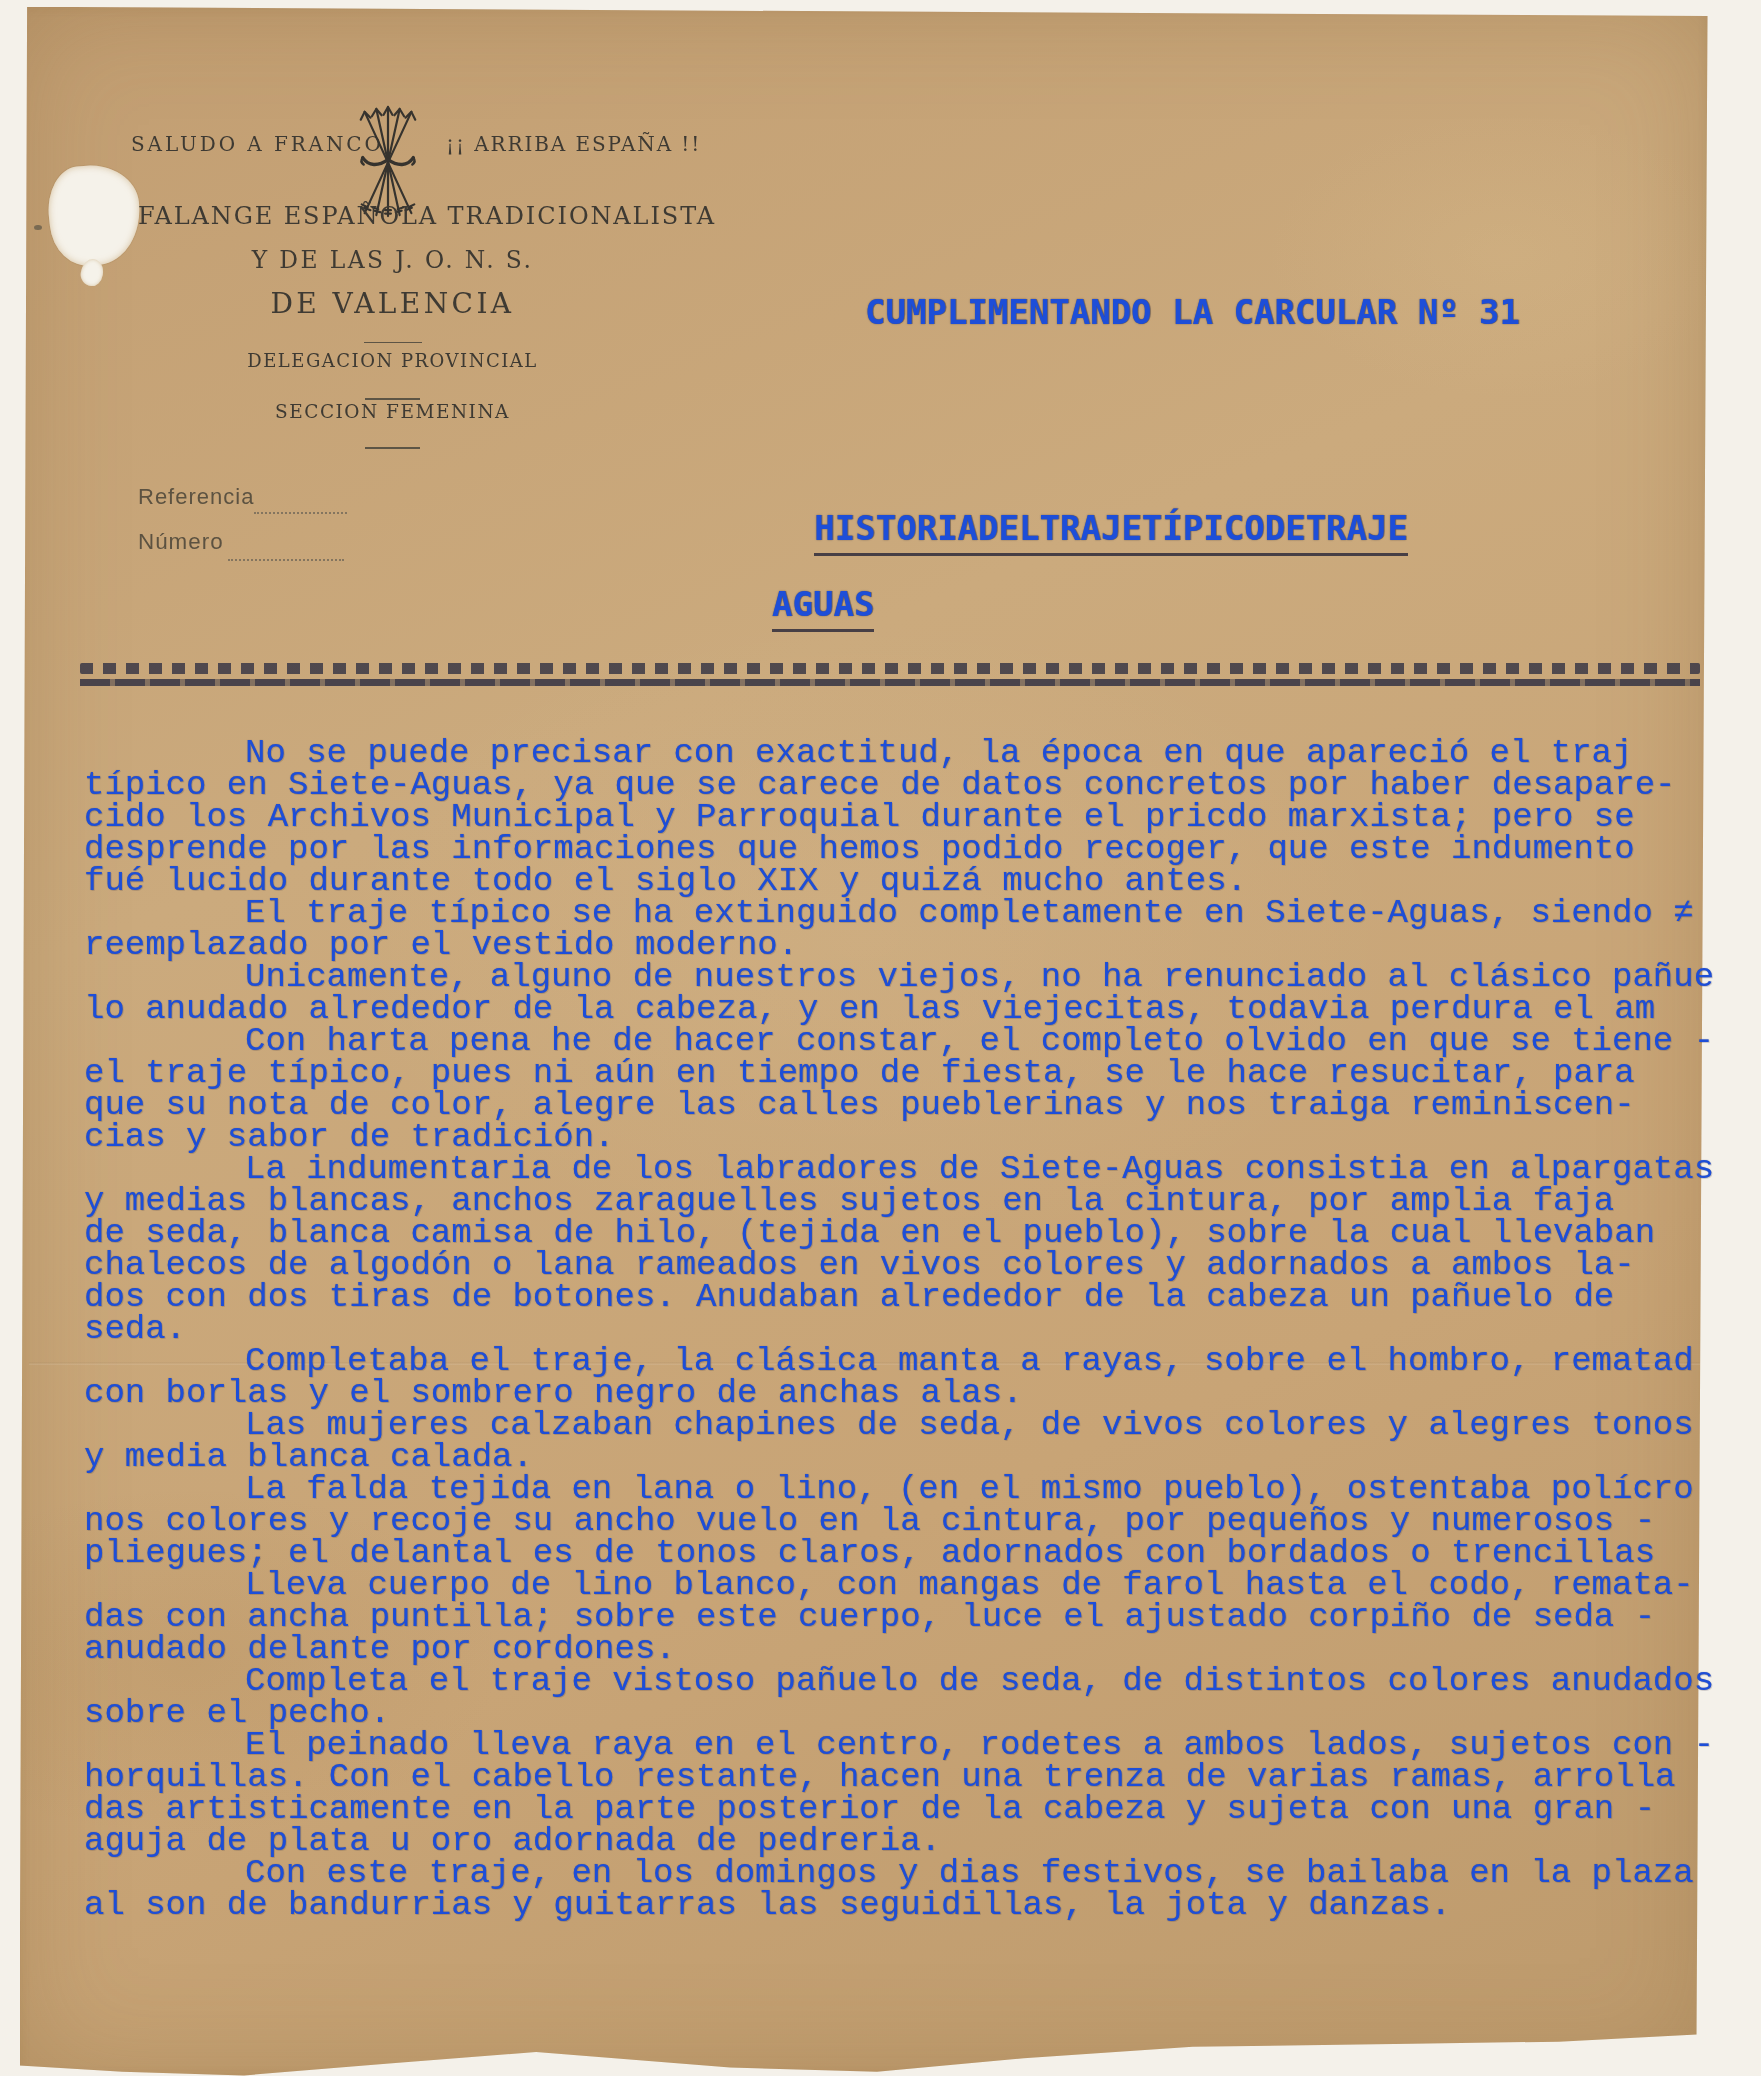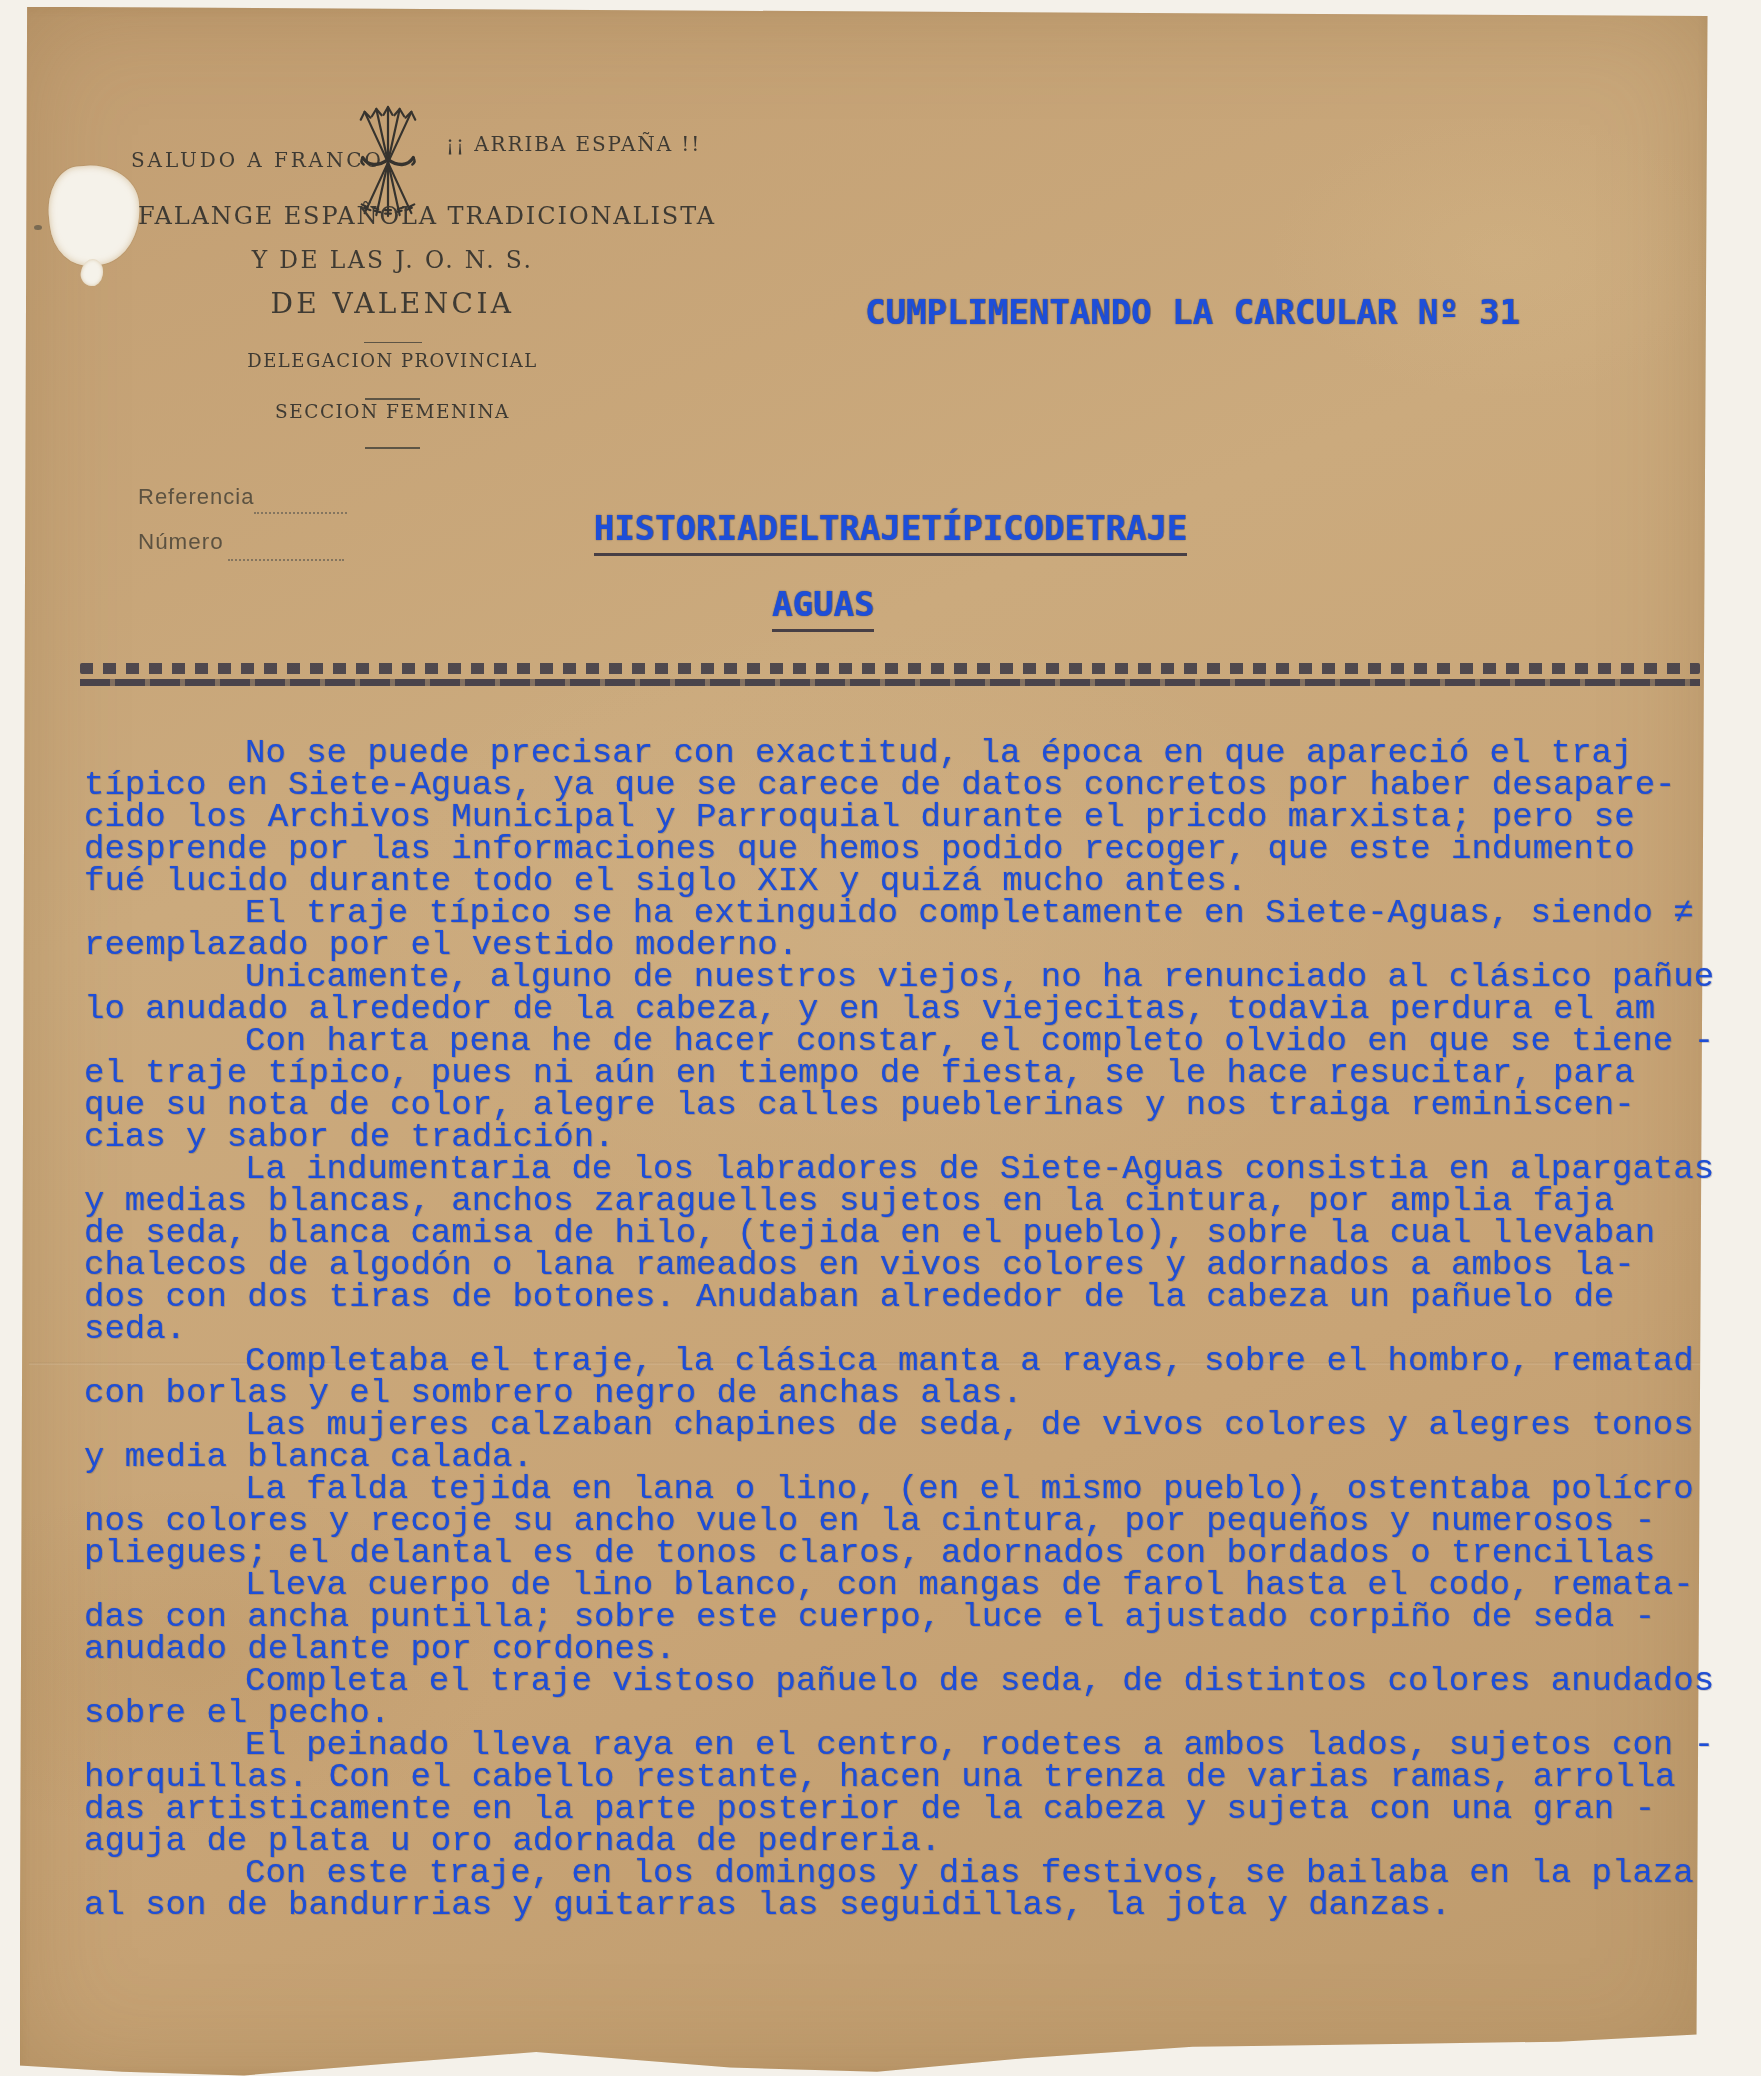--- a/index.html
+++ b/index.html
@@ -60,21 +60,21 @@
     position:absolute; left:34px; top:225px; width:7.8px; height:5.4px;
     background:#5d5547; border-radius:50%; opacity:.7;
   }
   
   .printed{
     position:absolute;
     font-family:"DejaVu Serif", serif;
     color:#3e3a33;
     white-space:nowrap;
   }
-  .saludo{ left:131px; top:148px; font-size:20px; letter-spacing:2.9px;}
+  .saludo{ left:131px; top:132px; font-size:20px; letter-spacing:2.9px;}
   .arriba{ left:446px; top:132px; font-size:20px; letter-spacing:1.9px;}
   .org-block{
     position:absolute; left:138px; top:202px; width:509px;
     font-family:"DejaVu Serif", serif; color:#3e3a33; text-align:center;
   }
   .org1{ font-size:24px; letter-spacing:1.9px; white-space:nowrap; }
   .org2{ font-size:23.4px; letter-spacing:2.4px; margin-top:15.6px;}
   .org3{ font-size:28px; letter-spacing:3.4px; margin-top:13.6px;}
   .hrule{
     width:58px; height:1.9px; background:#4a463c; margin:0 auto; opacity:.85;
@@ -110,21 +110,21 @@
   .numero{ left:138px; top:529px; font-size:22.4px; letter-spacing:1px;}
   .leader{
     position:absolute; height:0;
     border-bottom:2.4px dotted #6e6557; opacity:.75;
   }
   .ref-leader{ left:254px; top:512px; width:93px;}
   .num-leader{ left:228px; top:559px; width:116px;}
   
   .title-line1{
     position:absolute; left:373px; top:508px; width:1035px;
-    display:flex; justify-content:center;
+    display:flex; justify-content:flex-end;
     font-size:34px;
   }
   .tword{
     border-bottom:3.9px solid rgba(52,48,62,.88);
     padding-bottom:4.9px;
     white-space:pre;
   }
   .title-line2{
     position:absolute; left:772px; top:584px;
     font-size:34px;

